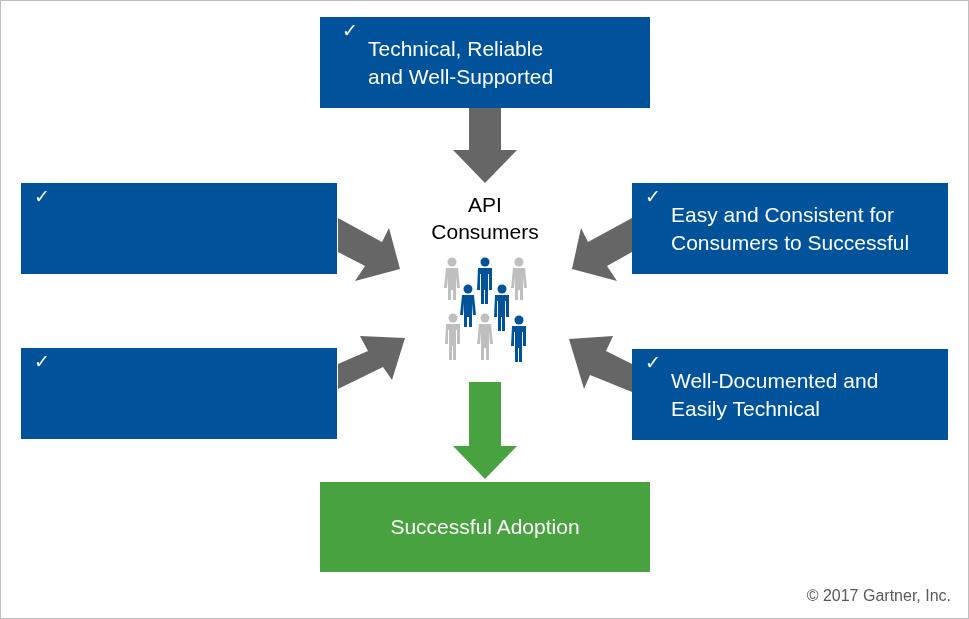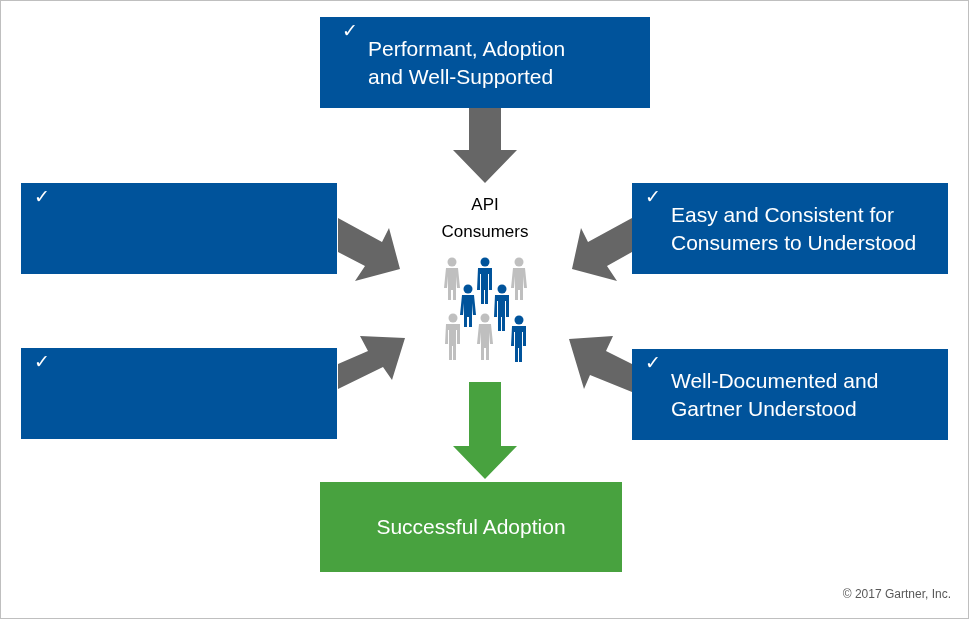--- a/index.html
+++ b/index.html
@@ -7,22 +7,22 @@
          font-family: "Liberation Sans", sans-serif; }
   .frame { position: absolute; left: 0; top: 0; width: 967px; height: 617px;
            border: 1px solid #bfbfbf; background: #ffffff; }
   .box { position: absolute; color: #ffffff; font-size: 21px; line-height: 28px;
          box-sizing: border-box; display: flex; align-items: center; }
   .blue { background: #00539b; }
   .green { background: #48a23f; justify-content: center; }
   .box .check { display: inline-block; width: 26px; font-size: 19px; flex: 0 0 auto; align-self: flex-start; }
   .box .txt { white-space: pre-line; }
   .center-title { position: absolute; left: 410px; top: 191px; width: 150px; text-align: center;
-                  font-size: 17px; line-height: 27px; color: #000000; white-space: pre-line; }
-  .copyright { position: absolute; right: 18px; top: 587px; font-size: 12px; color: #595959; }
+                  font-size: 21px; line-height: 27px; color: #000000; white-space: pre-line; }
+  .copyright { position: absolute; right: 18px; top: 587px; font-size: 16px; color: #595959; }
   svg { position: absolute; left: 0; top: 0; }
 </style>
 </head>
 <body>
 
 <div class="frame"></div>
 
 <svg width="969" height="619">
 
   <polygon fill="#666666" points="469,108 501,108 501,150 517,150 485,183 453,150 469,150"></polygon>
@@ -76,44 +76,44 @@
 
     <g fill="#00539b">
       <circle cx="519" cy="320" r="4.5"></circle>
       <path d="M512,326 h14 v20 h-3 v-14 h-1 v30 h-3 v-14 h-1 v14 h-3 v-30 h-1 v14 h-3 z"></path>
     </g>
   </g>
 </svg>
 
 <div class="box blue" style="left:320px; top:17px; width:330px; height:91px; padding-left:22px;">
   <span class="check">✓</span>
-  <span class="txt">Performant, Adoption
+  <span class="txt">Technical, Reliable
 and Well-Supported</span>
 </div>
 
 <div class="box blue" style="left:21px; top:183px; width:316px; height:91px; padding-left:13px;">
   <span class="check">✓</span>
 </div>
 
 <div class="box blue" style="left:21px; top:348px; width:316px; height:91px; padding-left:13px;">
   <span class="check">✓</span>
 </div>
 
 <div class="box blue" style="left:632px; top:183px; width:316px; height:91px; padding-left:13px;">
   <span class="check">✓</span>
   <span class="txt">Easy and Consistent for
-Consumers to Understood</span>
+Consumers to Successful</span>
 </div>
 
 <div class="box blue" style="left:632px; top:349px; width:316px; height:91px; padding-left:13px;">
   <span class="check">✓</span>
   <span class="txt">Well-Documented and
-Gartner Understood</span>
+Easily Technical</span>
 </div>
 
 <div class="center-title">API
 Consumers</div>
 
-<div class="box green" style="left:320px; top:482px; width:302px; height:90px;">
+<div class="box green" style="left:320px; top:482px; width:330px; height:90px;">
   <span class="txt">Successful Adoption</span>
 </div>
 
 <div class="copyright">© 2017 Gartner, Inc.</div>
 
 </body></html>

